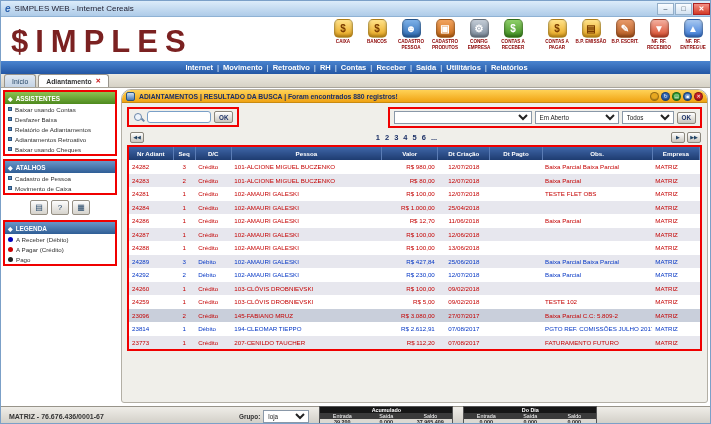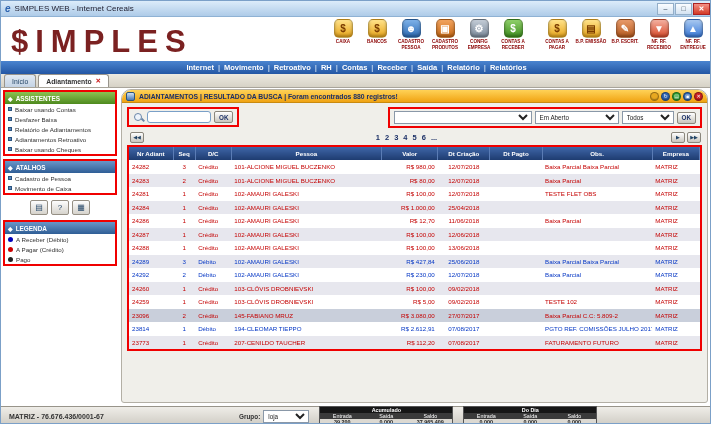--- a/index.html
+++ b/index.html
@@ -172,21 +172,21 @@
     <span class="menu-item">Retroativo</span>
     <span class="menu-sep">|</span>
     <span class="menu-item">RH</span>
     <span class="menu-sep">|</span>
     <span class="menu-item">Contas</span>
     <span class="menu-sep">|</span>
     <span class="menu-item">Receber</span>
     <span class="menu-sep">|</span>
     <span class="menu-item">Saída</span>
     <span class="menu-sep">|</span>
-    <span class="menu-item">Relatório</span>
+    <span class="menu-item">Utilitários</span>
     <span class="menu-sep">|</span>
     <span class="menu-item">Relatórios</span>
   </div>
 
 <div class="tabbar">
     <div class="tab">
       <span>Início</span>
     </div>
     <div class="tab active">
       <span>Adiantamento</span>

